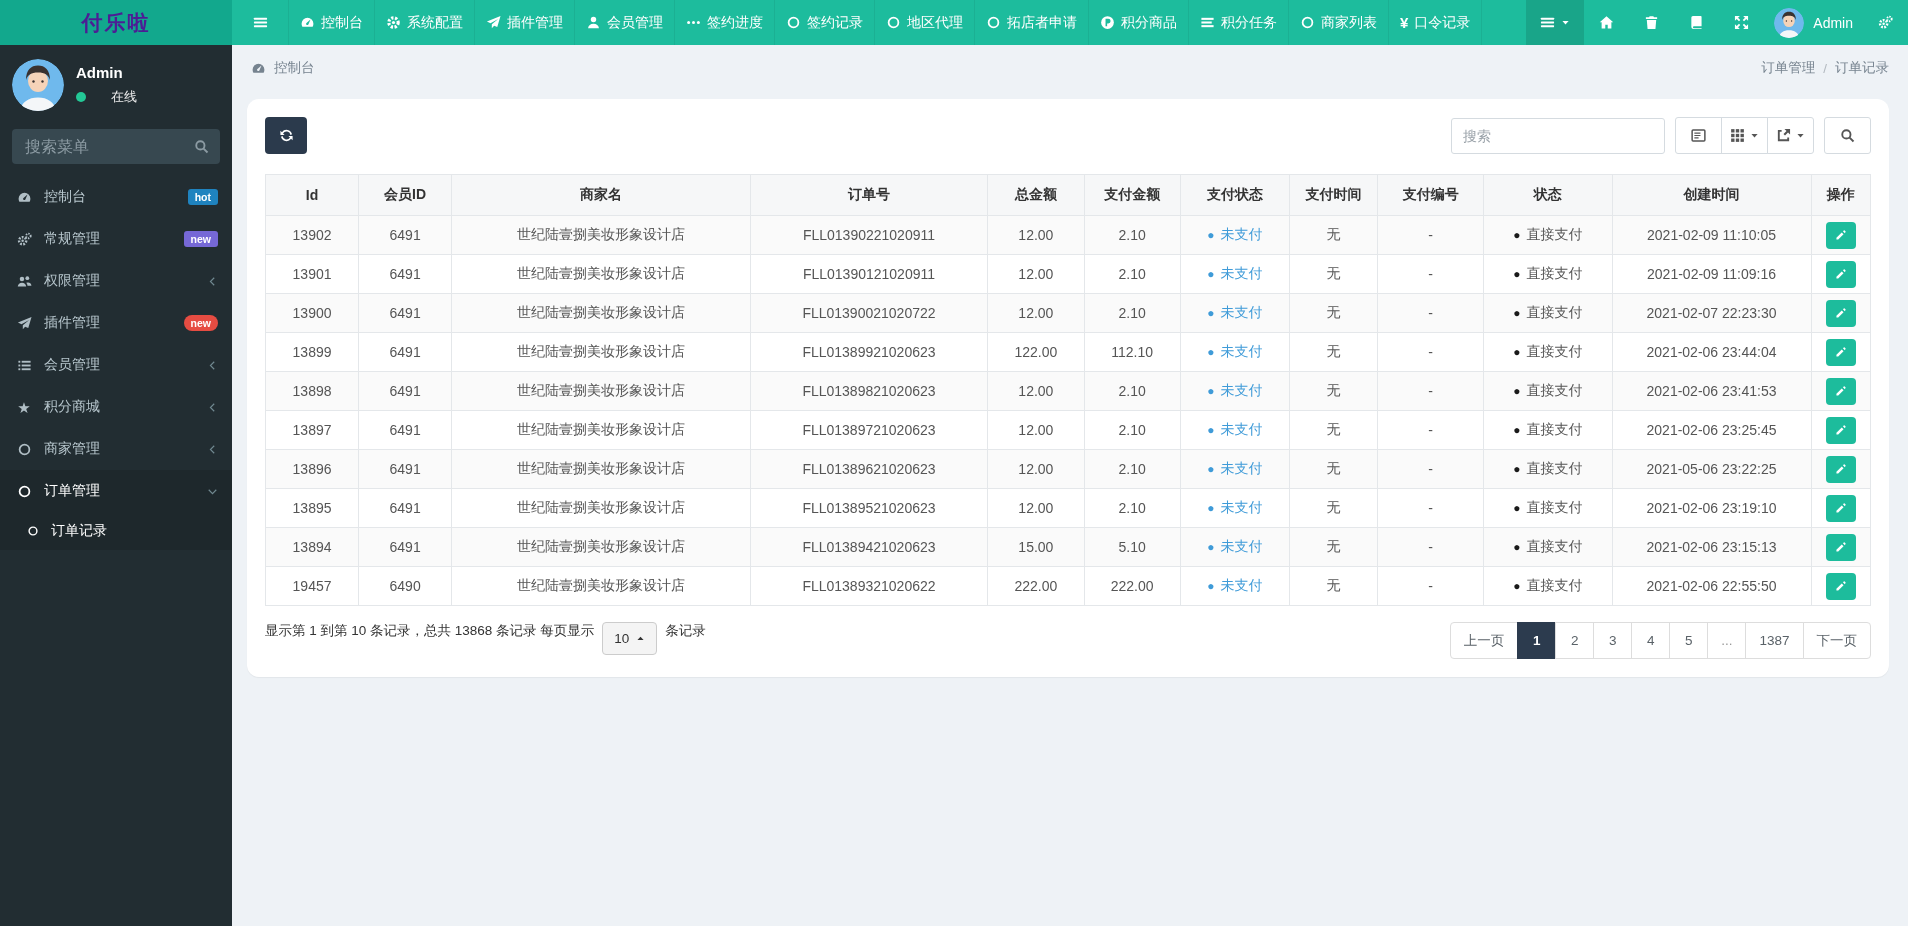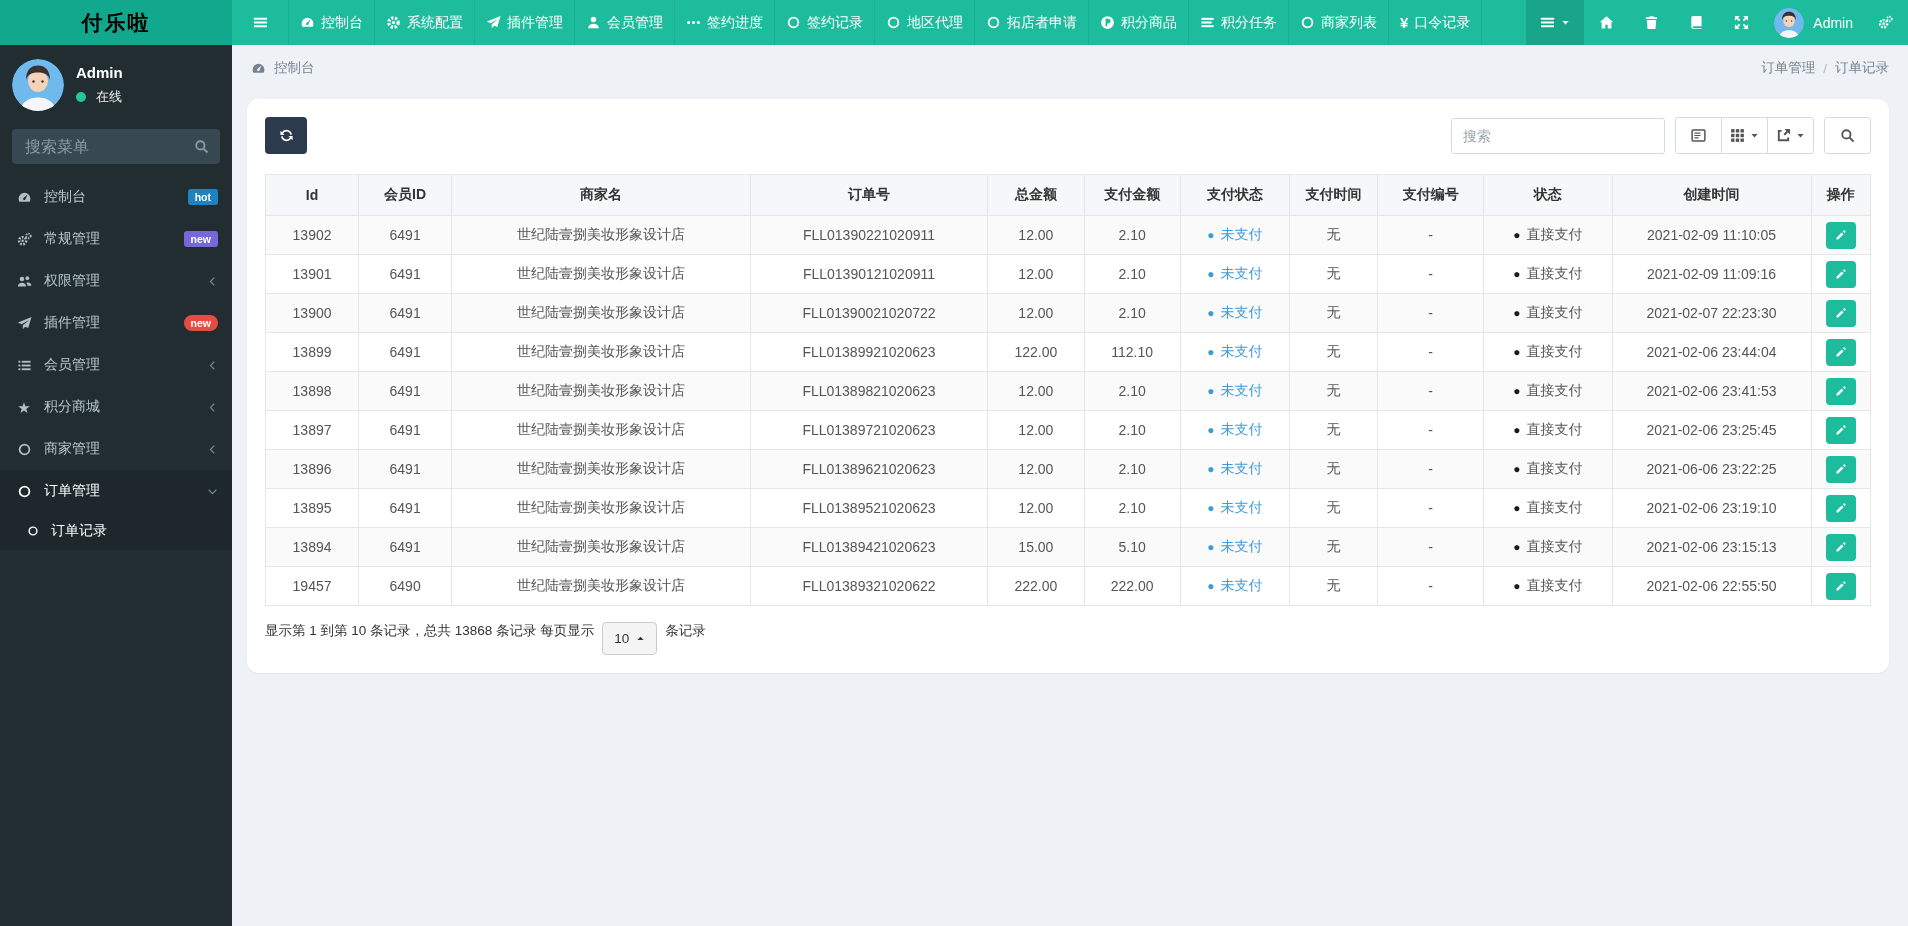--- a/index.html
+++ b/index.html
@@ -8,38 +8,38 @@
 }
 *{box-sizing:border-box}
 html,body{width:1908px;height:926px;margin:0;overflow:hidden;
   font-family:"Liberation Sans","DejaVu Sans",sans-serif;background:var(--page-bg)}
 svg.ic{display:block;width:15px;height:15px;fill:currentColor}
 .ic-wrap{display:inline-flex;align-items:center;justify-content:center;color:inherit}
 .ictxt{font-size:15px;line-height:1;font-weight:bold}
 
 
 .navbar{position:absolute;top:0;left:0;right:0;height:45px;background:var(--navbar);display:flex;align-items:stretch;z-index:20}
-.logo{width:232px;flex:none;background:var(--logo-bg);color:#000000;font-size:21px;font-weight:bold;display:flex;align-items:center;justify-content:center;letter-spacing:2px}
+.logo{width:232px;flex:none;background:var(--logo-bg);color:#4c1d95;font-size:21px;font-weight:bold;display:flex;align-items:center;justify-content:center;letter-spacing:2px}
 .nav-toggle{width:56px;display:flex;align-items:center;justify-content:center;color:#fff;cursor:pointer}
 .nav-menu{display:flex;align-items:stretch}
 .nav-item{display:flex;align-items:center;gap:6px;padding:0 11px;color:#fff;font-size:14px;cursor:pointer;border-left:1px solid rgba(0,0,0,.06);white-space:nowrap}
 .nav-item:last-child{border-right:1px solid rgba(0,0,0,.06)}
 .nav-right{margin-left:auto;display:flex;align-items:stretch}
 .nav-dd{background:rgba(0,0,0,.12);padding:0 14px;display:flex;align-items:center;gap:6px;color:#fff;cursor:pointer}
 .nav-ic{width:45px;display:flex;align-items:center;justify-content:center;color:#fff;cursor:pointer}
 .nav-admin{display:flex;align-items:center;gap:9px;color:#fff;font-size:14px;padding:0 10px;cursor:pointer}
 .avatar-sm{width:30px;height:30px;border-radius:50%;overflow:hidden;flex:none}
 .caret-sm{width:9px !important;height:9px !important}
 
 
 .sidebar{position:absolute;top:45px;left:0;bottom:0;width:232px;background:var(--sidebar)}
 .user-panel{display:flex;gap:12px;align-items:center;padding:14px 12px 10px}
 .avatar{width:52px;height:52px;border-radius:50%;overflow:hidden;flex:none}
 .uname{color:#fff;font-size:15px;font-weight:bold;margin-bottom:7px}
-.ustatus{color:#eee;font-size:13px;display:flex;align-items:center;gap:10px}
+.ustatus{color:#eee;font-size:13px;display:flex;align-items:center;gap:25px}
 .odot{width:10px;height:10px;border-radius:50%;background:#23c896}
 .sidebar-search{margin:8px 12px 12px;background:#374850;border-radius:4px;height:35px;display:flex;align-items:center;padding:0 11px;gap:6px}
 .sidebar-search input{flex:1;background:transparent;border:0;outline:0;color:#14b8a6;font-size:16px;min-width:0}
 .sidebar-search input::placeholder{color:#8c9ba3}
 .sidebar-search .ic-wrap{color:#8c9ba3}
 .sitem{height:42px;display:flex;align-items:center;gap:10px;padding:0 14px;color:#b8c7ce;font-size:14px;cursor:pointer}
 .sitem .ic-wrap{width:20px;color:#b0bec5}
 .sitem .lbl{flex:1}
 .badge{font-size:10.5px;font-weight:bold;color:#fff;padding:3px 7px;border-radius:3px;line-height:1}
 .badge.pill{border-radius:9px}
@@ -671,21 +671,21 @@
             <td>13896</td>
             <td>6491</td>
             <td>世纪陆壹捌美妆形象设计店</td>
             <td>FLL01389621020623</td>
             <td>12.00</td>
             <td>2.10</td>
             <td><span class="dot blue">●</span><span class="blue">未支付</span></td>
             <td>无</td>
             <td>-</td>
             <td><span class="dot dark">●</span><span>直接支付</span></td>
-            <td>2021-06-06 23:22:25</td>
+            <td>2021-05-06 23:22:25</td>
             <td><button class="btn-edit">
                 <span class="ic-wrap">
                   <svg class="ic" viewBox="0 0 16 16">
                     <path d="M1.9 11.6V14h2.4l7.1-7.1-2.4-2.4zM13.9 4.2a.8.8 0 0 0 0-1.2L12.9 2a.8.8 0 0 0-1.2 0l-1.1 1.1 2.4 2.4z"></path>
                   </svg>
                 </span>
               </button></td>
           </tr>
           <tr>
             <td>13895</td>
@@ -754,15 +754,26 @@
       <span>显示第 1 到第 10 条记录，总共 13868 条记录 每页显示</span>
       <button class="pgsize">
         <span>10</span>
         <span class="ic-wrap caret-sm">
             <svg class="ic" viewBox="0 0 16 16">
               <path d="M2.5 10.8h11L8 4.8z"></path>
             </svg>
           </span>
       </button>
       <span>条记录</span>
+      <div class="pagination">
+          <div class="page">上一页</div>
+          <div class="page active">1</div>
+          <div class="page">2</div>
+          <div class="page">3</div>
+          <div class="page">4</div>
+          <div class="page">5</div>
+          <div class="page ellipsis">...</div>
+          <div class="page">1387</div>
+          <div class="page">下一页</div>
+        </div>
     </div>
   </div>
 </div>
 
 </body></html>

